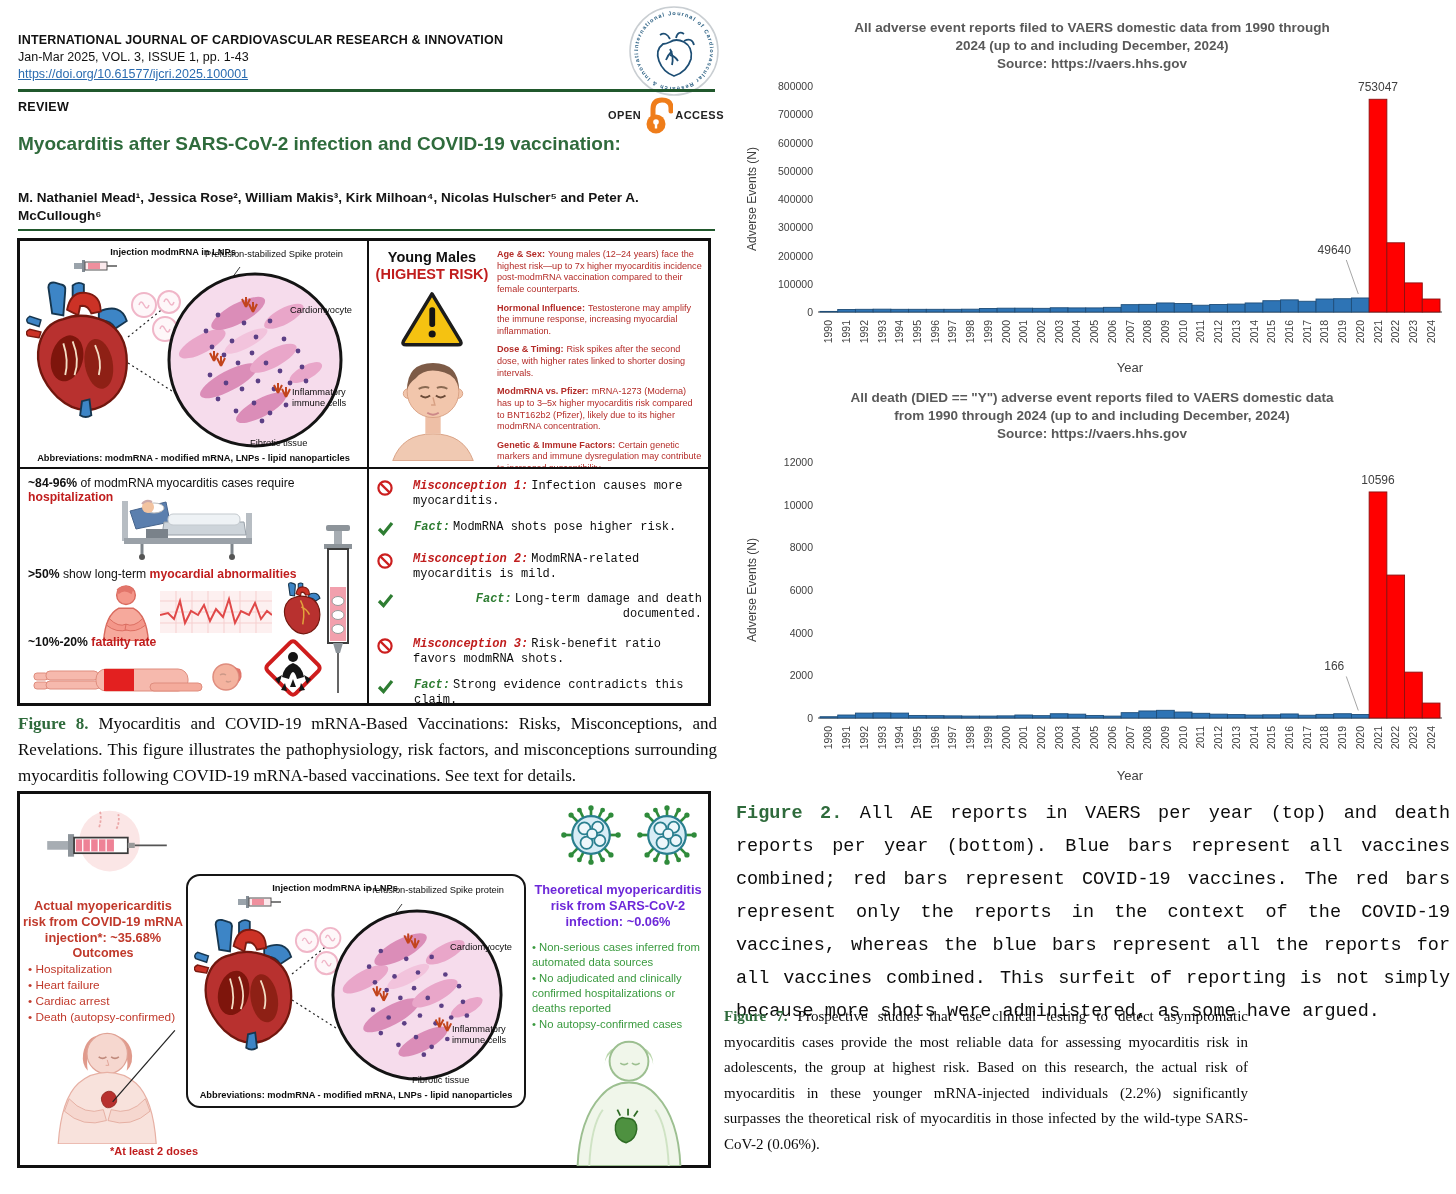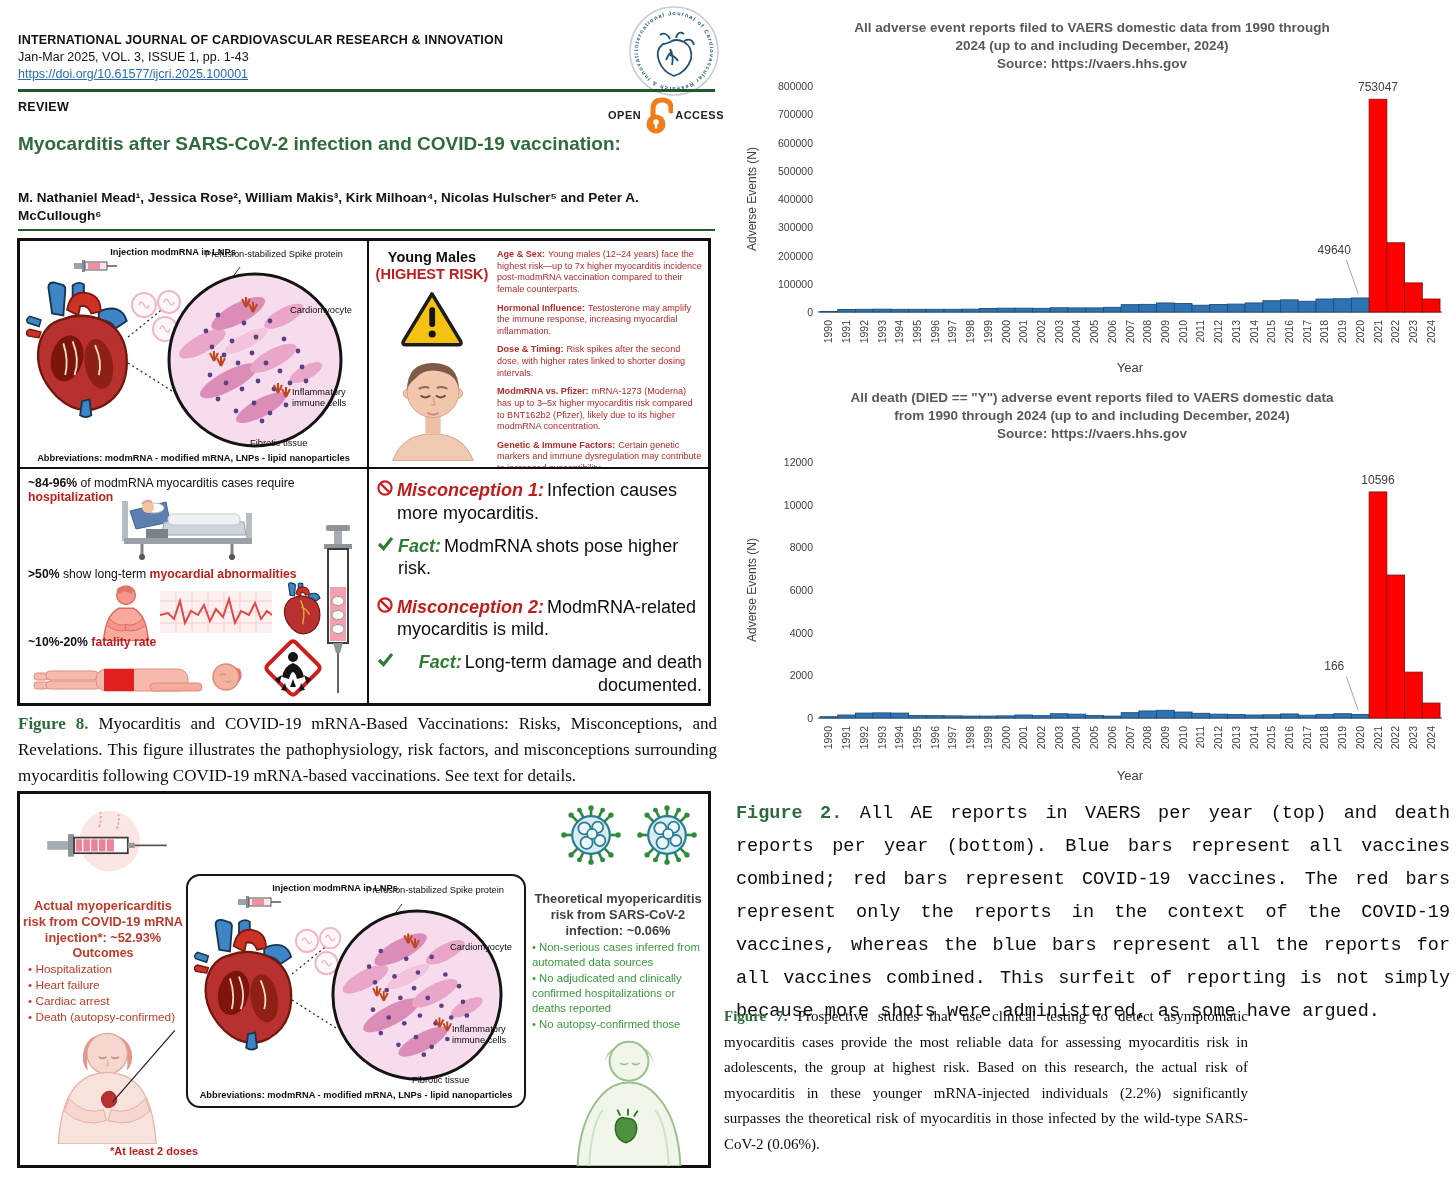--- a/index.html
+++ b/index.html
@@ -31,40 +31,40 @@
   .ym-title .hr{color:#c01d1d;font-weight:800;}
   .ym-text{position:absolute;left:128px;top:8px;right:6px;font-size:9.1px;line-height:1.28;color:#b42c28;}
   .ym-text .blk{margin-bottom:7px;}
   .ym-text b{font-weight:800;margin-right:3px;text-align:center;}
   
   .oc-line{position:absolute;font-size:12.2px;font-weight:400;color:#101010;}
   .oc-line b{font-weight:800;}
   .oc-line .red{color:#c01d1d;font-weight:800;}
   
   .mis{position:absolute;left:8px;top:10px;right:6px;}
-  .mrow{display:flex;gap:4px;margin-bottom:10.5px;font-size:18px;line-height:1.25;color:#0d0d0d;}
+  .mrow{display:flex;gap:20px;margin-bottom:10.5px;font-size:12px;line-height:1.25;color:#0d0d0d;font-family:Liberation Mono, monospace;}
   .mrow svg{flex:0 0 auto;margin-top:1px;}
   .mlab{font-style:italic;font-weight:800;margin-right:3px;}
   .mlab.m{color:#c01d1d;} .mlab.f{color:#2e7d32;}
   
   .cap{font-family:"Liberation Serif",serif;text-align:justify;color:#0c0c0c;}
   .cap .flab{color:#2F6B3C;font-weight:700;}
   #fig8cap{left:18px;top:711px;width:699px;font-size:17px;line-height:26px;}
   #fig2cap{left:736px;top:797px;width:714px;font-size:18.5px;line-height:33px;font-family:Liberation Mono, monospace;}
   #fig7cap{left:724px;top:1004px;width:524px;font-size:15px;line-height:25.5px;}
   
   #fig7box{left:17px;top:791px;width:694px;height:377px;}
   .mid-panel{position:absolute;left:166px;top:80px;width:336px;height:230px;border:2.5px solid #151515;border-radius:14px;background:#fff;}
   .act-title{position:absolute;left:2px;top:104px;width:162px;text-align:center;font-size:12.8px;font-weight:600;color:#c0392b;line-height:1.25;}
   .act-title b{font-weight:800;}
   .oc-h{position:absolute;left:2px;top:152px;width:162px;text-align:center;font-size:12.5px;font-weight:800;color:#c0392b;}
   .oc-ul{position:absolute;left:8px;top:168px;width:158px;font-size:11.8px;color:#c0392b;line-height:1.35;}
   .oc-ul div::before{content:"• ";}
   .fnote{position:absolute;left:64px;top:351px;width:140px;text-align:center;font-size:11px;font-weight:800;color:#c01d1d;}
-  .theo-title{position:absolute;left:506px;top:97px;width:184px;text-align:center;font-size:12.8px;font-weight:600;color:#404040;line-height:1.25;}
+  .theo-title{position:absolute;left:506px;top:88px;width:184px;text-align:center;font-size:12.8px;font-weight:600;color:#6d28d9;line-height:1.25;}
   .theo-title b{font-weight:800;}
   .theo-ul{position:absolute;left:512px;top:146px;width:180px;font-size:11.3px;color:#3a9a3f;line-height:1.3;}
   .theo-ul div{margin-bottom:2px;}
   .theo-ul div::before{content:"• ";}
   .hp-lines{position:absolute;left:0;top:0;pointer-events:none;}
   svg{display:block;}
 </style>
 </head>
 <body>
 
@@ -442,21 +442,21 @@
           <line x1="47" y1="36" x2="47" y2="50"></line>
           <line x1="56" y1="36" x2="56" y2="50"></line>
           <line x1="65" y1="36" x2="65" y2="50"></line>
           <line x1="74" y1="36" x2="74" y2="50"></line>
         </g>
       <rect x="99" y="40" width="8" height="6" fill="#999"></rect>
       <line x1="107" y1="43" x2="144" y2="43" stroke="#555" stroke-width="2"></line>
     </svg>
   </div>
   <div class="act-title">
-    <span>Actual myopericarditis risk from COVID-19 mRNA injection*: </span><b>~52.93%</b>
+    <span>Actual myopericarditis risk from COVID-19 mRNA injection*: </span><b>~35.68%</b>
   </div>
   <div class="oc-h">Outcomes</div>
   <div class="oc-ul">
     <div>Hospitalization</div>
     <div>Heart failure</div>
     <div>Cardiac arrest</div>
     <div>Death (autopsy-confirmed)</div>
   </div>
   <div class="abs" style="left:18px;top:230px;">
     <svg width="140" height="120" viewBox="0 0 180 154">
@@ -666,21 +666,21 @@
           <circle cx="29" cy="27" r="4.5"></circle>
       </g>
     </svg>
   </div>
   <div class="theo-title">
     <span>Theoretical myopericarditis risk from SARS-CoV-2 infection: </span><b>~0.06%</b>
   </div>
   <div class="theo-ul">
     <div>Non-serious cases inferred from automated data sources</div>
     <div>No adjudicated and clinically confirmed hospitalizations or deaths reported</div>
-    <div>No autopsy-confirmed those</div>
+    <div>No autopsy-confirmed cases</div>
   </div>
   <div class="abs" style="left:534px;top:242px;">
     <svg width="150" height="130" viewBox="0 0 150 134">
       <path d="M60 12 Q50 16 50 30 Q50 14 75 12 Q98 12 100 30 Q100 16 90 12 Z" fill="#bcd8ae"></path>
       <circle cx="75" cy="26" r="20" fill="#f0f6ea" stroke="#9cbf90" stroke-width="2"></circle>
       <path d="M66 28 q4 3 8 0 M78 28 q4 3 8 0" stroke="#9cbf90" stroke-width="1.6" fill="none"></path>
       <path d="M22 134 Q24 86 46 62 Q58 48 75 48 Q92 48 104 62 Q126 86 128 134 Z" fill="#f0f6ea" stroke="#9cbf90" stroke-width="2"></path>
       <path d="M34 134 Q36 92 48 76 M116 134 Q114 92 102 76" stroke="#cfe3c4" stroke-width="2" fill="none"></path>
       <path d="M68 84 q-8 2 -7 13 q1 10 11 13 q10 -3 11 -14 q0 -10 -8 -11 q-4 0 -7 -1 z" fill="#4e9140" stroke="#2e6b24" stroke-width="1.5"></path>
       <path d="M66 82 l-3 -6 M74 82 l0 -7 M80 83 l4 -6" stroke="#2e6b24" stroke-width="1.8" fill="none"></path>

